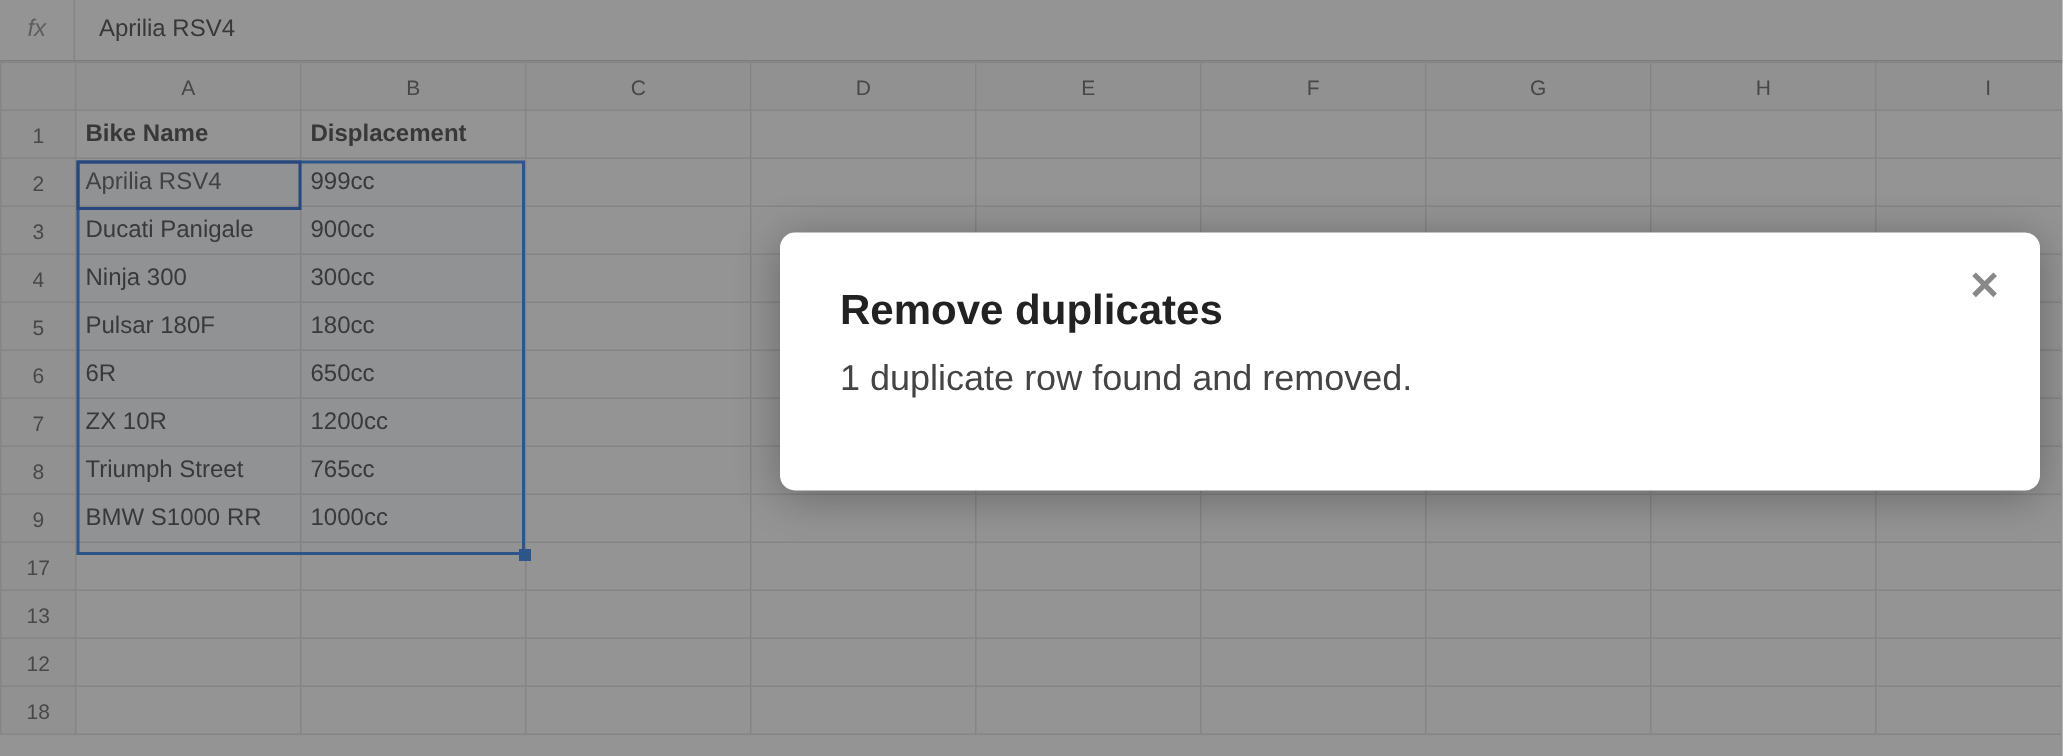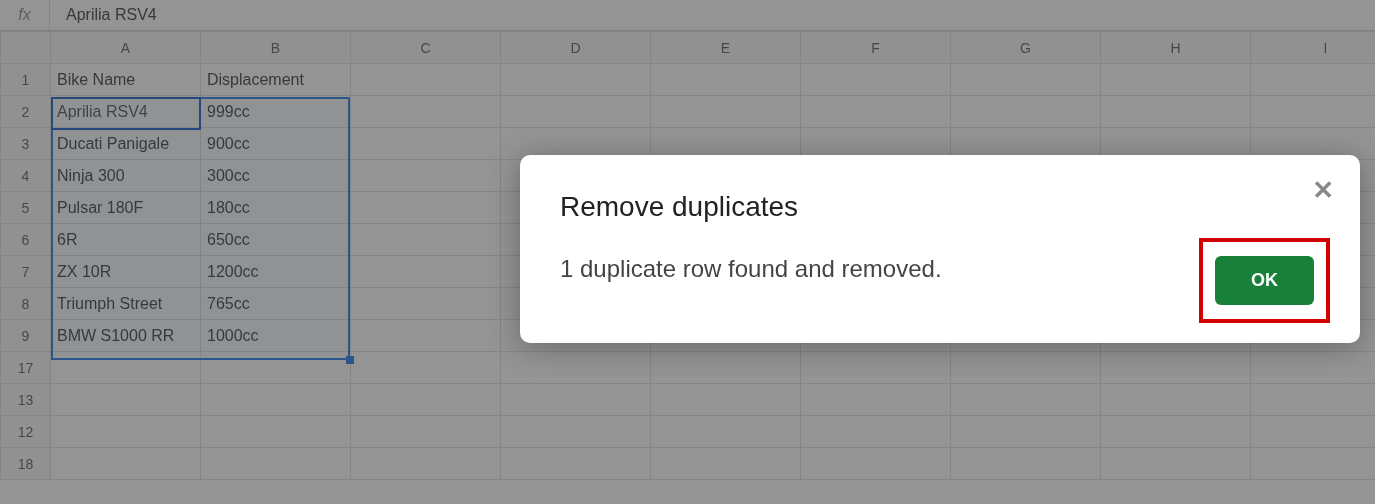--- a/index.html
+++ b/index.html
@@ -8,21 +8,21 @@
     font-size: 14px;
     background: #fff;
     width: 1375px;
     height: 504px;
     overflow: hidden;
     position: relative;
   }
   .formula-bar {
     display: flex;
     align-items: center;
-    height: 31px;
+    height: 41px;
     border-bottom: 1px solid #ccc;
     background: #fff;
   }
   .fx-label {
     width: 50px;
     text-align: center;
     font-style: italic;
     color: #888;
     font-size: 16px;
     border-right: 1px solid #ddd;
@@ -72,21 +72,21 @@
     color: #555;
     font-size: 14px;
   }
   table.grid .corner {
     width: 50px;
     background: #f8f8f8;
   }
   .colA { width: 150px; }
   .colB { width: 150px; }
   .colOther { width: 150px; }
-  .bold { font-weight: normal; }
+  .bold { font-weight: bold; }
   .selection-outline {
     position: absolute;
     border: 2px solid #1a73e8;
     pointer-events: none;
     background: rgba(26,115,232,0.04);
   }
   .active-cell {
     position: absolute;
     border: 2px solid #1155cc;
     pointer-events: none;
@@ -109,24 +109,24 @@
     left: 520px;
     top: 155px;
     width: 840px;
     background: #fff;
     border-radius: 10px;
     box-shadow: 0 4px 30px rgba(0,0,0,0.3);
     padding: 36px 40px 36px 40px;
   }
   .dialog h2 {
     font-family: "Google Sans", Arial, sans-serif;
-    font-weight: 400;
+    font-weight: 700;
     font-size: 28px;
     color: #222;
-    margin-bottom: 32px;
+    margin-bottom: 16px;
   }
   .dialog p {
     font-size: 24px;
     color: #444;
     margin-bottom: 24px;
   }
   .dialog .close {
     position: absolute;
     top: 22px;
     right: 26px;
@@ -352,16 +352,13 @@
   <div class="active-cell" style="left:51px; top:66px; width:150px; height:33px;"></div>
   <div class="sel-handle" style="left:346px; top:325px;"></div>
 </div>
 
 <div class="overlay"></div>
 
 <div class="dialog">
   <div class="close">✕</div>
   <h2>Remove duplicates</h2>
   <p>1 duplicate row found and removed.</p>
-  <div class="ok-wrap">
-    <button class="ok">OK</button>
-  </div>
 </div>
 
 </body></html>

